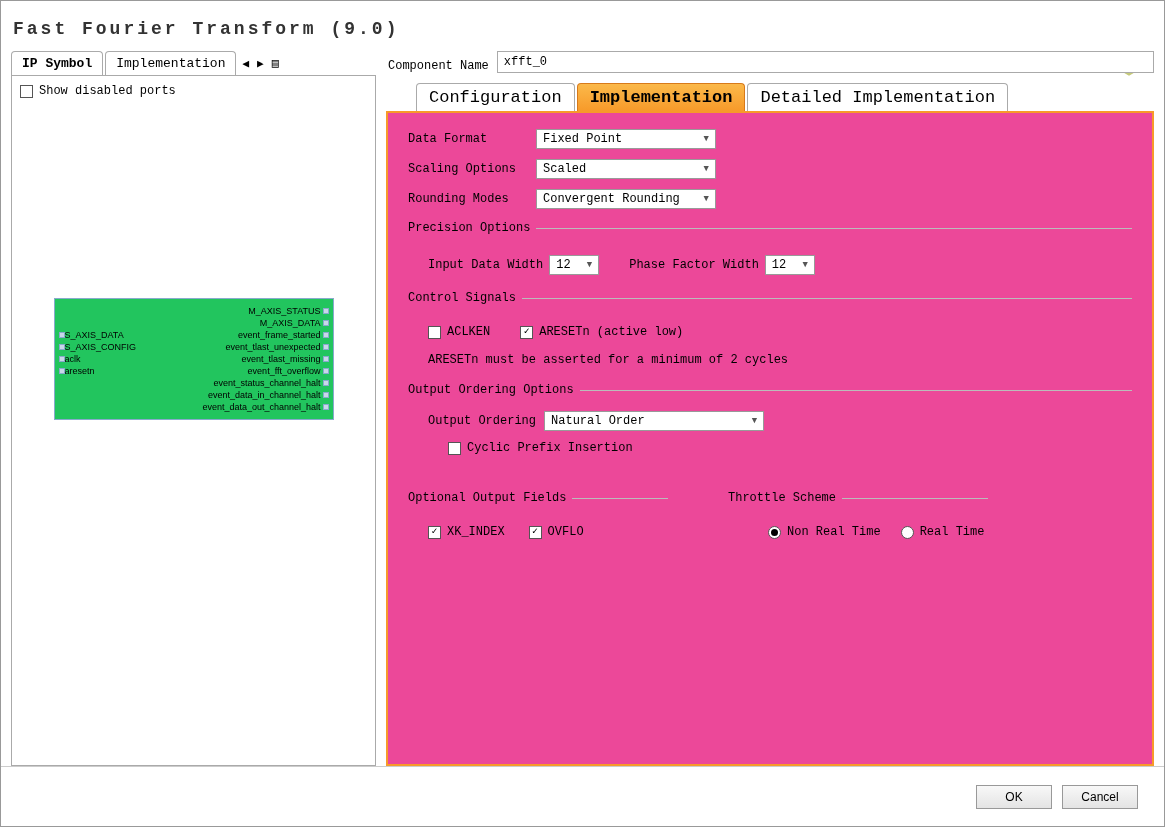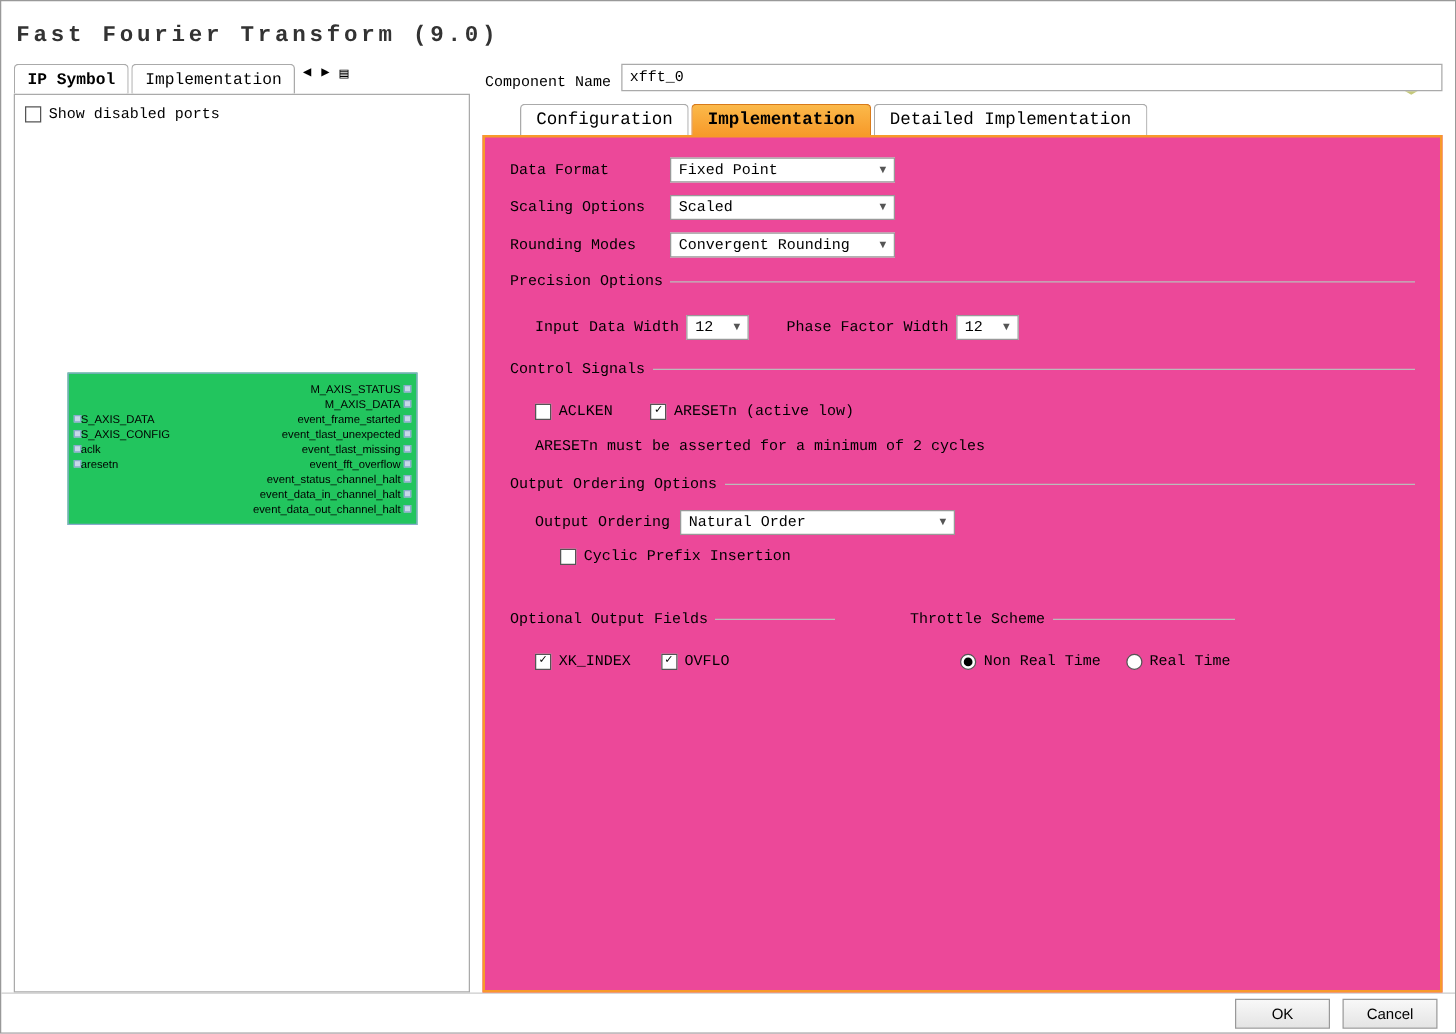--- a/index.html
+++ b/index.html
@@ -14,55 +14,55 @@
 .logo { position: absolute; right: 20px; top: 50px; width: 30px; height: 30px; }
 .logo svg { width: 100%; height: 100%; }
 .toolbar { padding: 4px 10px 10px; display: flex; gap: 6px; align-items: center; font-size: 13px; }
 .tool-link { display: flex; align-items: center; gap: 4px; cursor: pointer; }
 .tool-icon { width: 16px; height: 16px; display: inline-block; }
 .doc-icon { background: linear-gradient(#5a9e3e, #3d7a26); border-radius: 2px; }
 .folder-icon { background: linear-gradient(#f7c141, #e8a532); border-radius: 2px; }
 .reset-icon { background: linear-gradient(#5aa3d8, #3a7ab5); border-radius: 3px; }
 .main { flex: 1; display: flex; padding: 0 10px 0 10px; gap: 10px; position: relative; }
 .left-panel { width: 365px; display: flex; flex-direction: column; }
-.left-tabs { display: flex; align-items: flex-start; font-size: 13px; }
+.left-tabs { display: flex; align-items: center; font-size: 13px; }
 .left-tab { padding: 4px 10px; border: 1px solid #aaa; border-bottom: none; background: #fff; border-radius: 4px 4px 0 0; margin-right: 2px; }
 .left-tab.active { font-weight: bold; }
 .nav-btn { padding: 0 4px; font-size: 11px; cursor: pointer; }
 .menu-icn { padding: 0 4px; font-size: 12px; }
 .left-body { border: 1px solid #aaa; flex: 1; padding: 8px; background: #fff; }
 .checkbox-row { display: flex; align-items: center; gap: 6px; margin-bottom: 10px; }
 .chk { width: 13px; height: 13px; border: 1px solid #555; display: inline-flex; align-items: center; justify-content: center; background: #fff; font-size: 10px; line-height: 1; }
 .ip-block { margin: 200px auto 0; width: 280px; background: #22c55e; border: 1px solid #88aacc; padding: 6px 0; font-size: 9px; font-family: sans-serif; position: relative; }
 .ip-row { display: flex; justify-content: space-between; padding: 1px 4px; }
 .ip-left { display: flex; align-items: center; gap: 0; }
 .ip-right { display: flex; align-items: center; gap: 2px; justify-content: flex-end; }
 .port-stub { width: 6px; height: 6px; background: #c8d8e8; border: 1px solid #88aacc; }
 .right-panel { flex: 1; display: flex; flex-direction: column; }
 .comp-row { display: flex; align-items: flex-end; gap: 8px; margin-bottom: 10px; padding-left: 2px; }
 .comp-input { flex: 1; border: 1px solid #aaa; padding: 3px 6px; font: inherit; background: #fff; }
 .right-tabs { display: flex; margin-left: 30px; }
-.right-tab { padding: 4px 12px; border: 1px solid #aaa; border-bottom: none; background: #fff; border-radius: 4px 4px 0 0; margin-right: 2px; font-size: 14px; }
+.right-tab { padding: 4px 12px; border: 1px solid #aaa; border-bottom: none; background: #fff; border-radius: 4px 4px 0 0; margin-right: 2px; font-size: 17px; }
 .right-tab.active { background: linear-gradient(#fbb94a, #f79a2a); border-color: #d87a1a; font-weight: bold; }
 .right-body { border: 2px solid #f79a2a; flex: 1; padding: 16px 20px; background: #ec4899; overflow: auto; }
 .form-row { display: flex; align-items: center; gap: 8px; margin-bottom: 10px; }
 .form-label { width: 120px; }
 .select { border: 1px solid #999; background: #fff; padding: 2px 6px; display: flex; align-items: center; justify-content: space-between; min-width: 180px; font: inherit; }
 .select-sm { min-width: 50px; }
 .caret { font-size: 9px; color: #555; margin-left: 8px; }
 fieldset { border: none; border-top: 1px solid #bbb; padding: 14px 4px 4px 20px; margin: 12px 0; }
 legend { padding: 0 6px 0 0; margin-left: -20px; }
 .inline-group { display: flex; align-items: center; gap: 30px; margin-top: 6px; }
 .note { margin: 14px 0 0 0; }
 .sub-row { display: flex; align-items: center; gap: 20px; margin: 6px 0 0 20px; }
 .radio { width: 13px; height: 13px; border: 1px solid #555; border-radius: 50%; display: inline-flex; align-items: center; justify-content: center; background: #fff; }
 .radio.checked::after { content: ""; width: 7px; height: 7px; background: #000; border-radius: 50%; }
 .two-col { display: flex; gap: 60px; margin-top: 20px; }
 .col { flex-shrink: 0; }
-.footer { height: 32px; border-top: 1px solid #ccc; display: flex; align-items: center; justify-content: flex-end; padding: 0 14px; gap: 10px; }
+.footer { height: 60px; border-top: 1px solid #ccc; display: flex; align-items: center; justify-content: flex-end; padding: 0 26px; gap: 10px; }
 .btn { min-width: 76px; padding: 4px 12px; background: linear-gradient(#f8f8f8, #e4e4e4); border: 1px solid #999; font: inherit; font-family: "Segoe UI", sans-serif; }
 .chk-row { display: inline-flex; align-items: center; gap: 6px; }
 </style>
 </head>
 <body>
 
 <div class="window">
 
   <div class="header" style="position:relative;">
     <div class="header-title">Fast Fourier Transform (9.0)</div>

